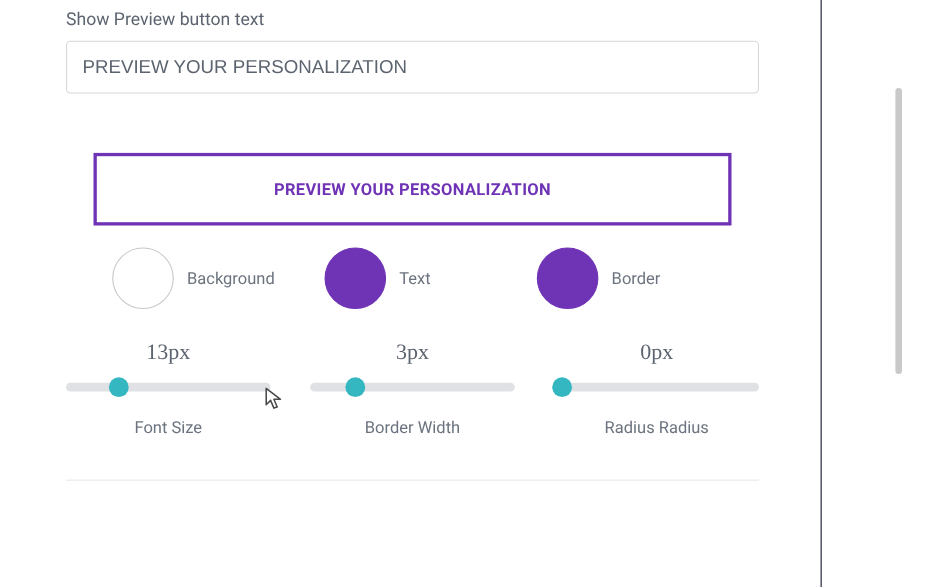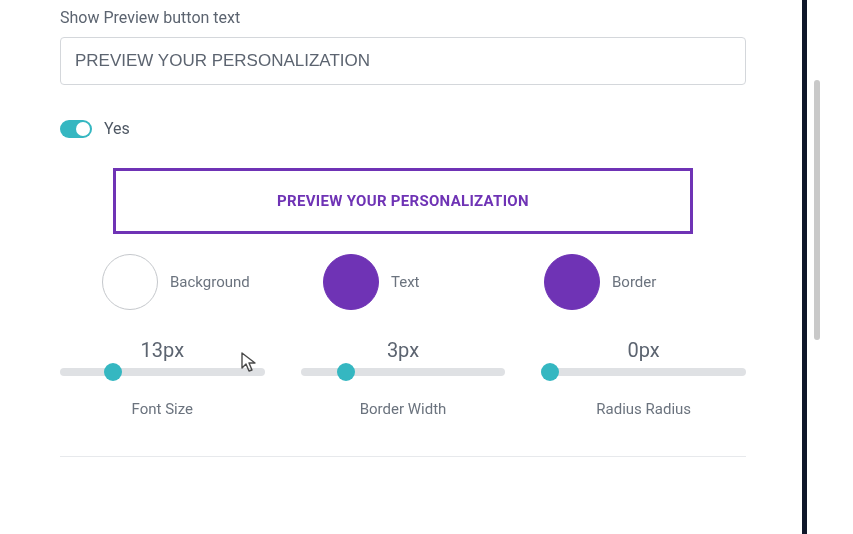--- a/index.html
+++ b/index.html
@@ -15,24 +15,24 @@
   }
   .frame {
     position: relative;
     width: 853px;
     height: 534px;
   }
   .panel {
     position: absolute;
     left: 0;
     top: 0;
-    width: 807px;
+    width: 747px;
     height: 534px;
     background: #fff;
-    border-right: 5px solid #0f172a;
+    border-right: 1px solid #0f172a;
     padding: 0 0 0 0;
   }
   .scroll-indicator {
     position: absolute;
     right: 33px;
     top: 80px;
     width: 6px;
     height: 260px;
     background: #c9c9c9;
     border-radius: 3px;
@@ -131,21 +131,22 @@
   }
   .slider-col {
     display: flex;
     flex-direction: column;
     align-items: center;
     flex: 1;
   }
   .slider-value {
     font-size: 20px;
     color: #5c6470;
-    margin-bottom: 6px;
+    margin-bottom: 16px;
+    font-family: Liberation Serif, serif;
   }
   .slider-track {
     position: relative;
     width: 100%;
     height: 8px;
     background: #dfe1e4;
     border-radius: 4px;
     cursor: pointer;
   }
   .slider-thumb {
@@ -179,26 +180,20 @@
   <div class="panel">
     <div class="content">
 
       <div class="field-label">Show Preview button text</div>
 
       <input type="text" class="text-input" value="PREVIEW YOUR PERSONALIZATION" style="">
 
       <div class="section-gap"></div>
 
 
-      <div class="toggle-row">
-        <div class="toggle">
-          <div class="toggle-knob"></div>
-        </div>
-        <div class="toggle-label">Yes</div>
-      </div>
 
       <div class="preview-wrap">
         <div class="preview-button" id="preview-btn" style="background: rgb(255, 255, 255); color: rgb(111, 51, 181); border-style: solid; border-color: rgb(111, 51, 181); border-width: 3px; border-radius: 0px; font-size: 15px;">PREVIEW YOUR PERSONALIZATION</div>
       </div>
 
       <div class="swatch-row">
         <div class="swatch-col">
           <div class="swatch" id="sw-bg" style="background: rgb(255, 255, 255);"></div>
           <div class="swatch-label">Background</div>
         </div>

